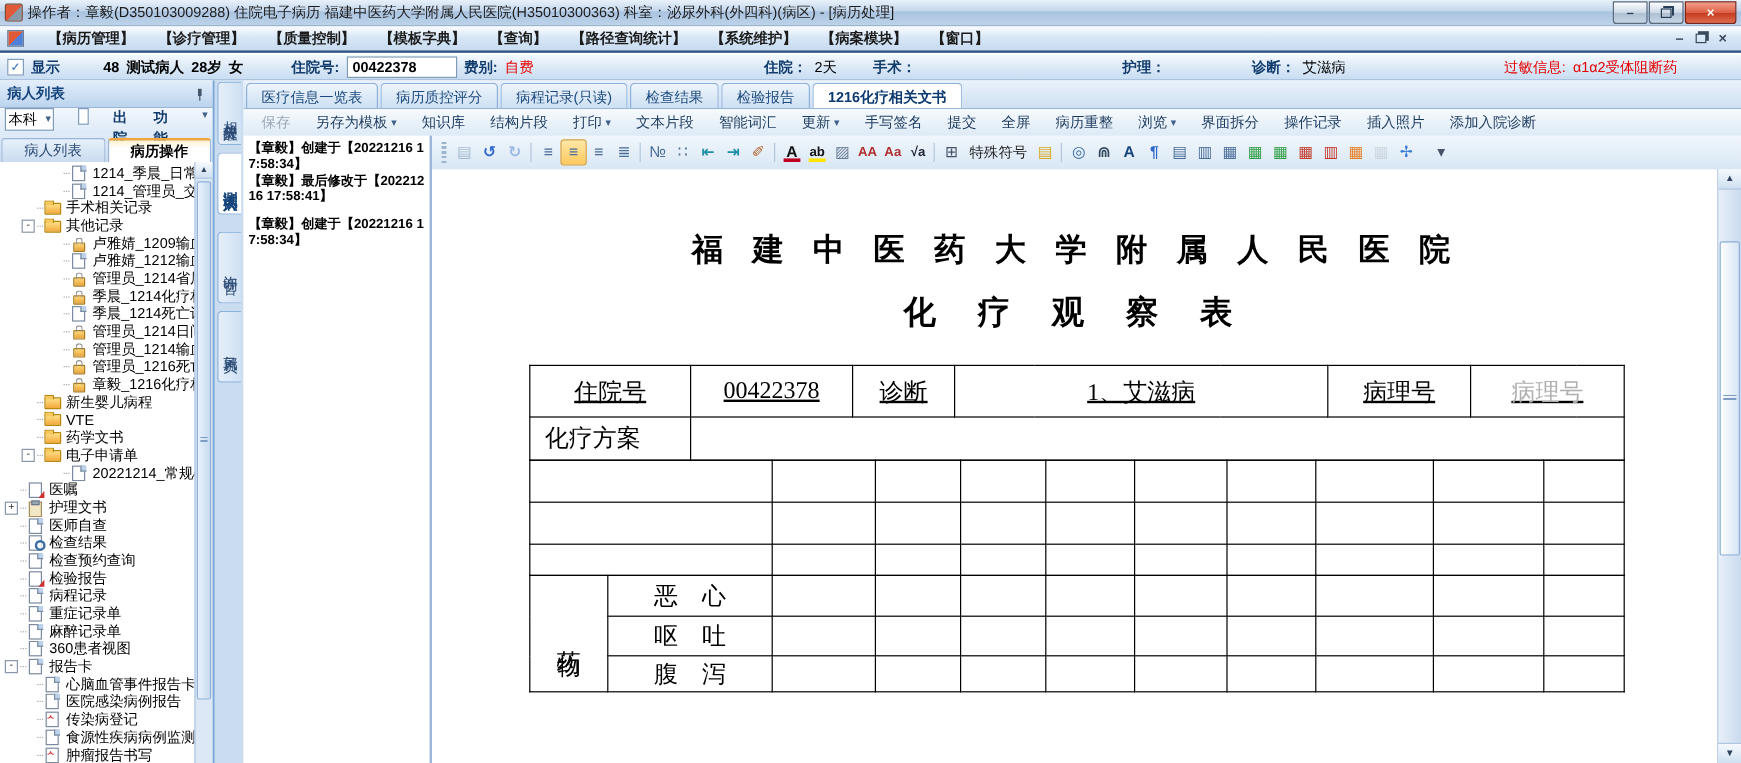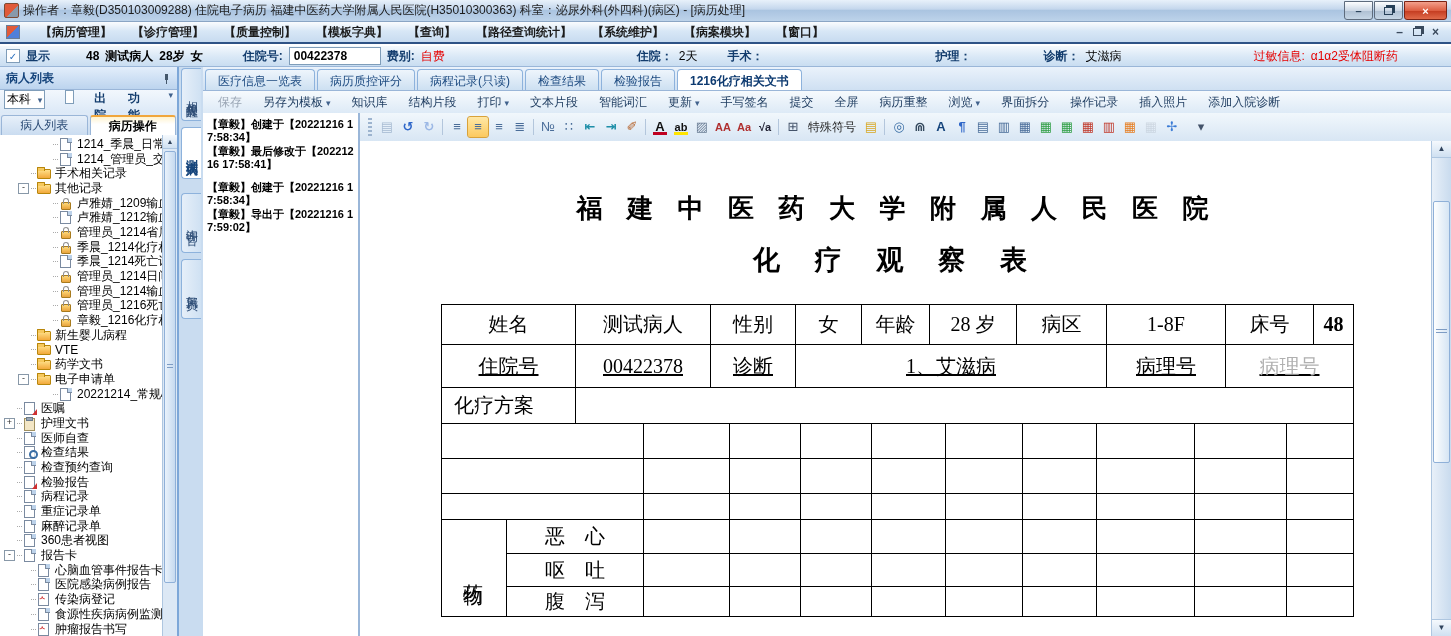--- a/index.html
+++ b/index.html
@@ -653,21 +653,20 @@
 
         <div class="info-line" data-name="metadata-line">【章毅】创建于【20221216 17:58:34】</div>
 
         <div class="info-line" data-name="metadata-line">【章毅】最后修改于【20221216 17:58:41】</div>
 
         <div class="info-line" data-name="metadata-line"></div>
 
         <div class="info-line" data-name="metadata-line">【章毅】创建于【20221216 17:58:34】</div>
 
 
-        <div class="info-line" data-name="metadata-line">【章毅】导出于【20221216 17:59:02】</div>
 
     </div>
 
     <div class="editor" data-name="document-editor-region">
       <div class="fmtbar" data-name="formatting-toolbar">
         <span class="fmtgrip" data-name="toolbar-grip"></span>
 
           <span class="fmticon" data-name="save-icon" data-glyph="▤" data-state="disabled"></span>
 
           <span class="fmticon" data-name="undo-icon" data-glyph="↺"></span>
@@ -764,32 +763,20 @@
                 <col style="width:85px">
                 <col style="width:66px">
                 <col style="width:68px">
                 <col style="width:87px">
                 <col style="width:90px">
                 <col style="width:119px">
                 <col style="width:88px">
                 <col style="width:40px">
               </colgroup>
             <tbody>
-                <tr class="r1">
-              <td data-name="form-name-label">姓名</td>
-              <td data-name="form-name-value">测试病人</td>
-              <td data-name="form-sex-label">性别</td>
-              <td data-name="form-sex-value">女</td>
-              <td data-name="form-age-label">年龄</td>
-              <td data-name="form-age-value">28 岁</td>
-              <td data-name="form-ward-label">病区</td>
-              <td data-name="form-ward-value">1-8F</td>
-              <td data-name="form-bed-label">床号</td>
-              <td style="font-weight:bold" data-name="form-bed-value">48</td>
-            </tr>
             <tr class="r2">
               <td data-name="form-admission-label">住院号</td>
               <td data-name="form-admission-value">00422378</td>
               <td data-name="form-diagnosis-label">诊断</td>
               <td colspan="4" data-name="form-diagnosis-value">1、艾滋病</td>
               <td data-name="form-pathology-label">病理号</td>
               <td colspan="2" class="placeholder" data-name="form-pathology-input">病理号</td>
             </tr>
             <tr class="r3">
               <td class="left" data-name="form-chemo-plan-label">化疗方案</td>

